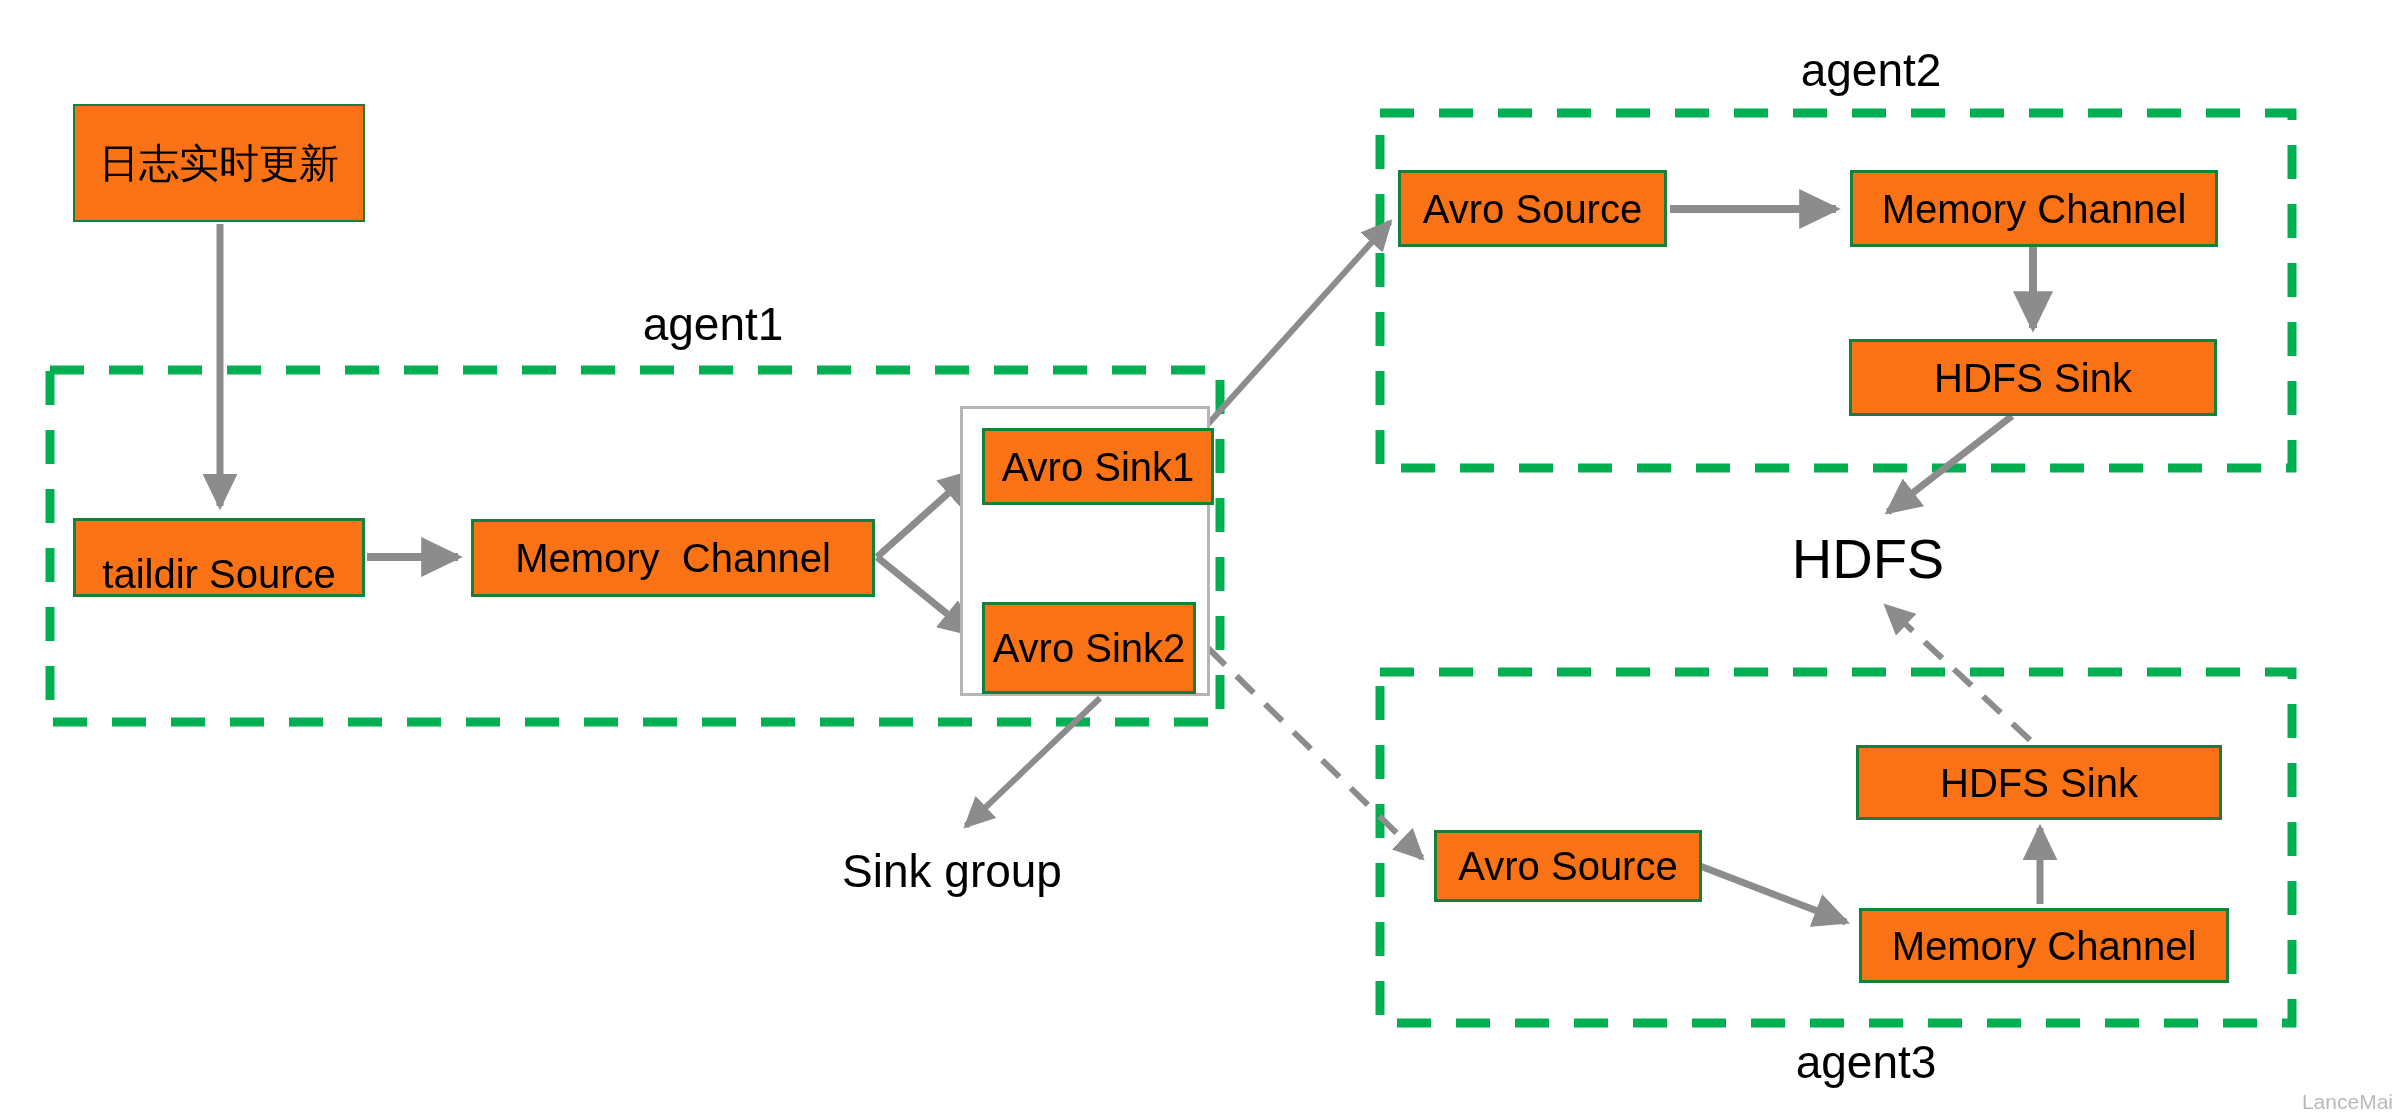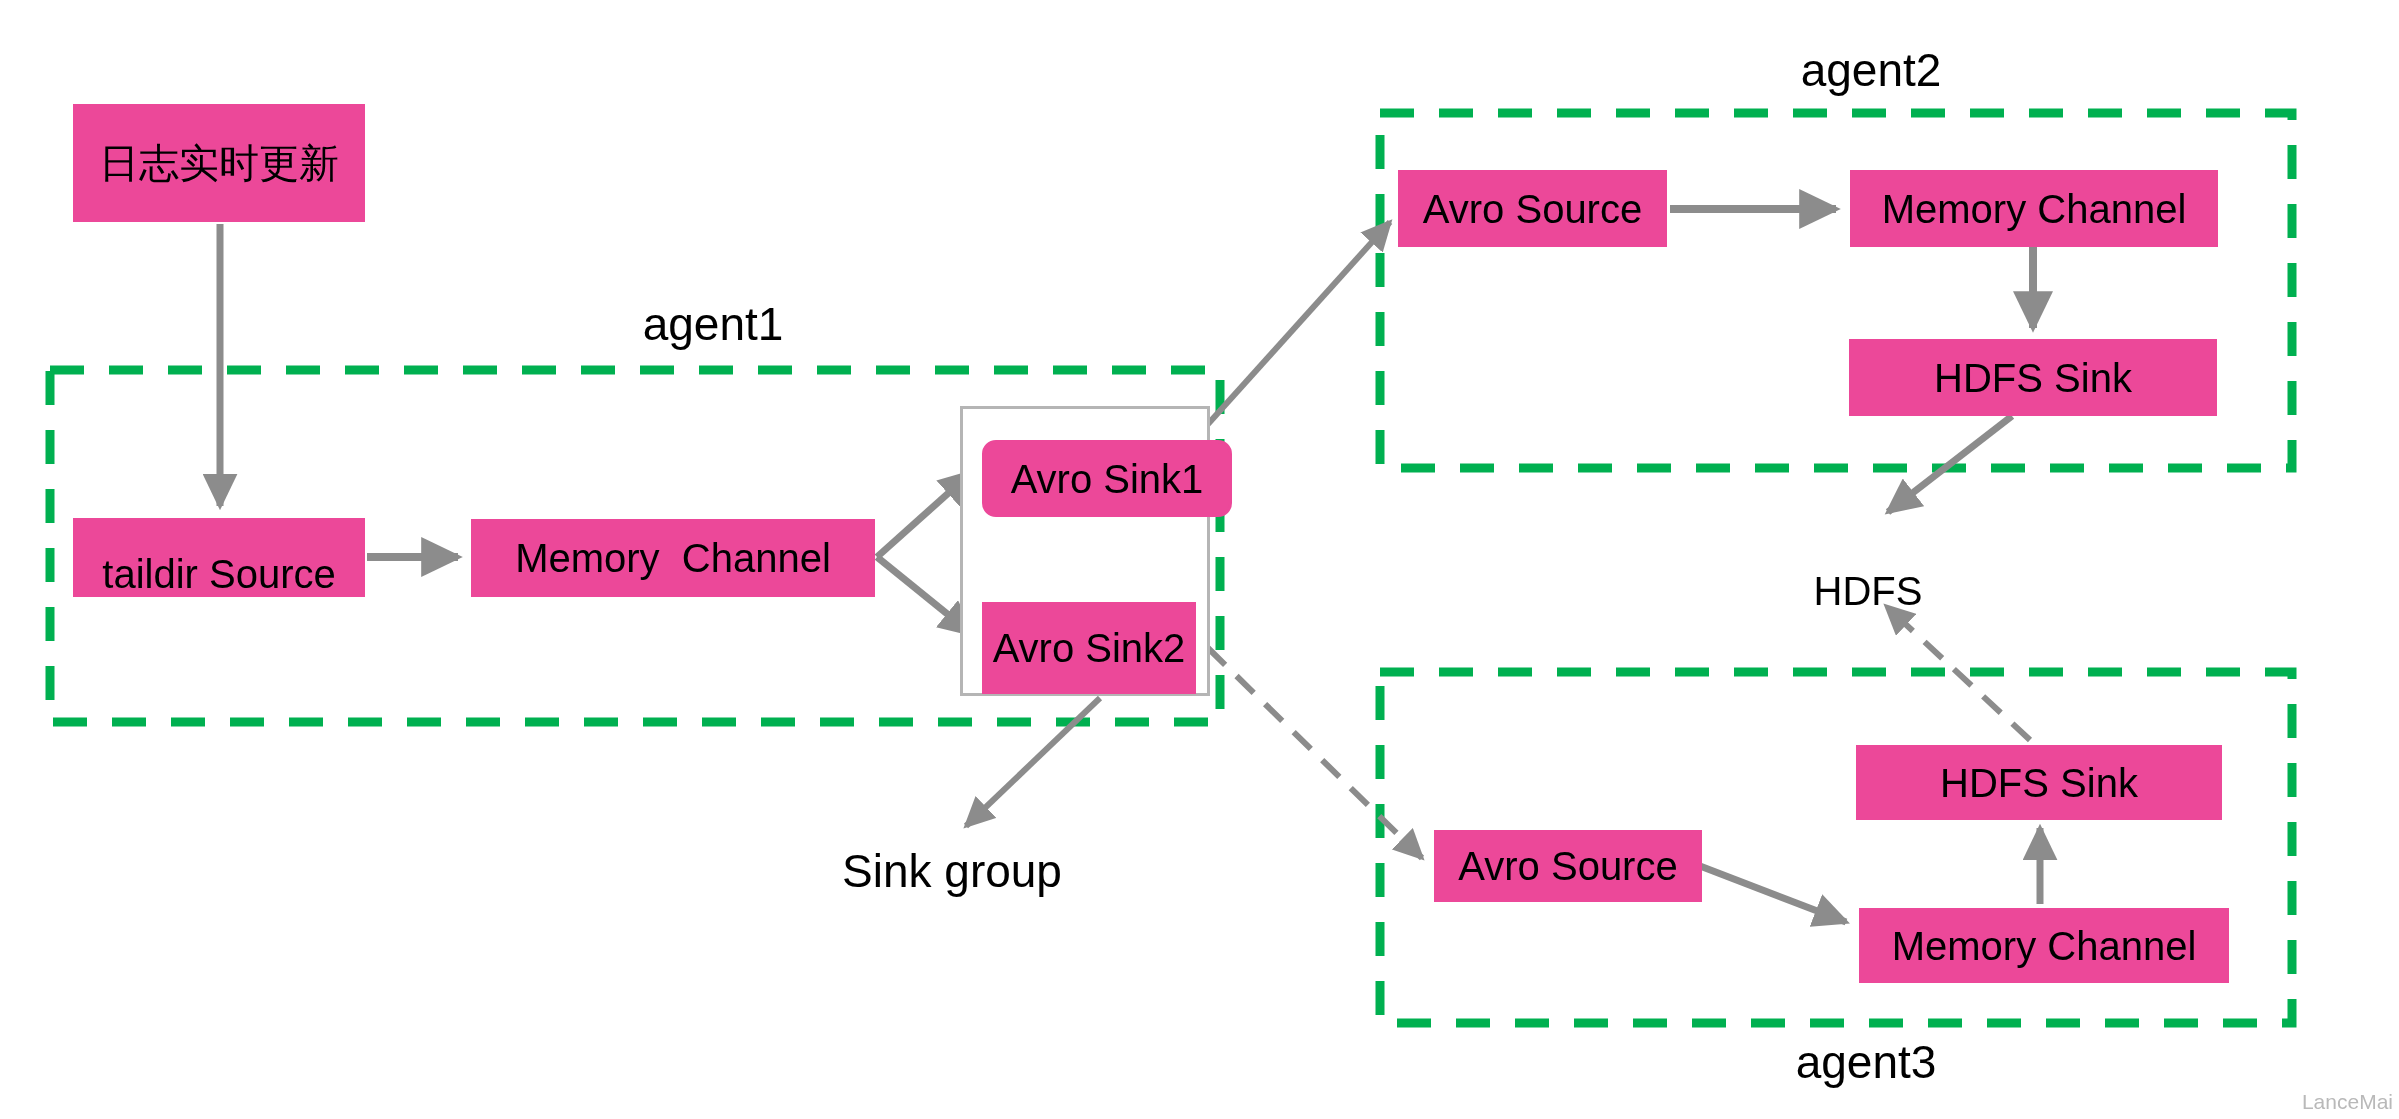--- a/index.html
+++ b/index.html
@@ -12,22 +12,22 @@
     color: #000000;
     overflow: hidden;
   }
   .overlay {
     position: absolute;
     left: 0; top: 0;
     width: 2399px; height: 1119px;
   }
   .node {
     position: absolute;
-    background: #ec4899;
-    border: 3px solid #ec4899;
+    background: #f97316;
+    border: 3px solid #15803d;
     display: flex;
     align-items: center;
     justify-content: center;
     box-sizing: border-box;
     z-index: 3;
   }
   .node span {
     font-size: 40px;
     line-height: 1;
     white-space: pre;
@@ -103,21 +103,21 @@
   </div>
 
   <div class="node" style="left:73px; top:518px; width:292px; height:79px;align-items:flex-end;">
     <span>taildir Source</span>
   </div>
 
   <div class="node" style="left:471px; top:519px; width:404px; height:78px;">
     <span>Memory  Channel</span>
   </div>
 
-  <div class="node" style="left:982px; top:440px; width:250px; height:77px;border-radius:14px;">
+  <div class="node" style="left:982px; top:428px; width:232px; height:77px;">
     <span>Avro Sink1</span>
   </div>
 
   <div class="node" style="left:982px; top:602px; width:214px; height:92px;">
     <span>Avro Sink2</span>
   </div>
 
   <div class="node" style="left:1398px; top:170px; width:269px; height:77px;">
     <span>Avro Source</span>
   </div>
@@ -141,19 +141,19 @@
   <div class="node" style="left:1859px; top:908px; width:370px; height:75px;">
     <span>Memory Channel</span>
   </div>
 
   <div class="freelabel" style="left:613px; top:298px; width:200px; height:52px;">agent1</div>
 
   <div class="freelabel" style="left:1771px; top:44px; width:200px; height:52px;">agent2</div>
 
   <div class="freelabel" style="left:1766px; top:1036px; width:200px; height:52px;">agent3</div>
 
-  <div class="freelabel" style="left:1768px; top:534px; width:200px; height:50px; font-size:40px;margin-top:32px;">HDFS</div>
+  <div class="freelabel" style="left:1768px; top:534px; width:200px; height:50px; font-size:56px;">HDFS</div>
 
   <div class="freelabel" style="left:822px; top:844px; width:260px; height:54px;">Sink group</div>
 
   <div class="watermark" style="left:2250px; top:1090px; width:143px;">LanceMai</div>
 
 </div>
 
 </body></html>

